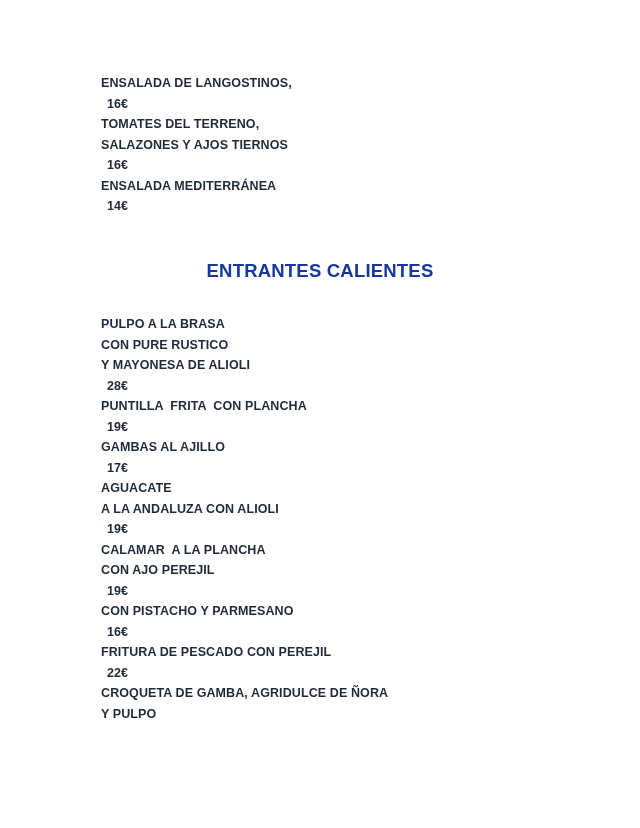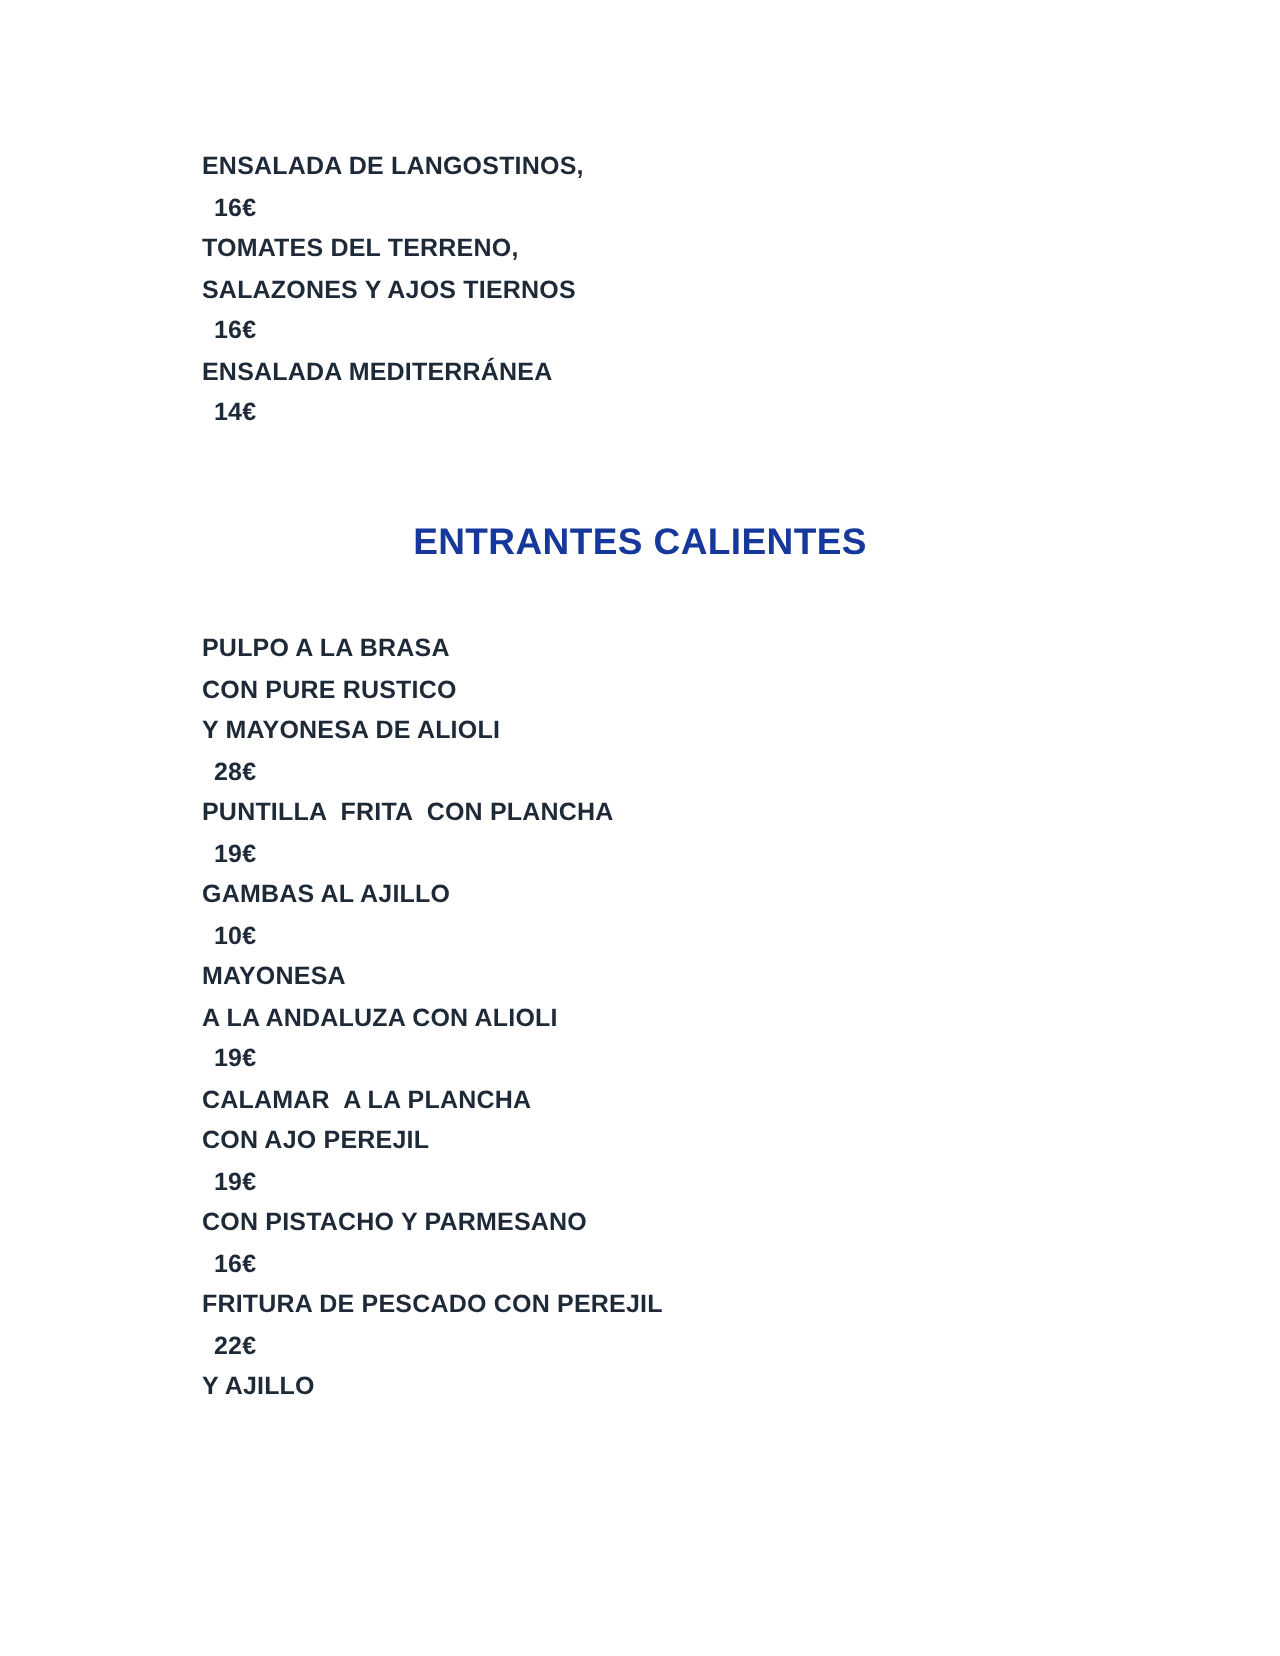--- a/index.html
+++ b/index.html
@@ -43,38 +43,39 @@
       <div class="line">CON PURE RUSTICO</div>
       <div class="line">Y MAYONESA DE ALIOLI</div>
       <div class="line price">28€</div>
     </div>
     <div>
       <div class="line">PUNTILLA  FRITA  CON PLANCHA</div>
       <div class="line price">19€</div>
     </div>
     <div>
       <div class="line">GAMBAS AL AJILLO</div>
-      <div class="line price">10€</div>
+      <div class="line price">17€</div>
     </div>
     <div>
-      <div class="line">MAYONESA</div>
+      <div class="line">AGUACATE</div>
       <div class="line">A LA ANDALUZA CON ALIOLI</div>
       <div class="line price">19€</div>
     </div>
     <div>
       <div class="line">CALAMAR  A LA PLANCHA</div>
       <div class="line">CON AJO PEREJIL</div>
       <div class="line price">19€</div>
     </div>
     <div>
       <div class="line">CON PISTACHO Y PARMESANO</div>
       <div class="line price">16€</div>
     </div>
     <div>
       <div class="line">FRITURA DE PESCADO CON PEREJIL</div>
       <div class="line price">22€</div>
     </div>
     <div>
-      <div class="line">Y AJILLO</div>
+      <div class="line">CROQUETA DE GAMBA, AGRIDULCE DE ÑORA</div>
+      <div class="line">Y PULPO</div>
     </div>
   </div>
 
 </div>
 
 </body></html>

